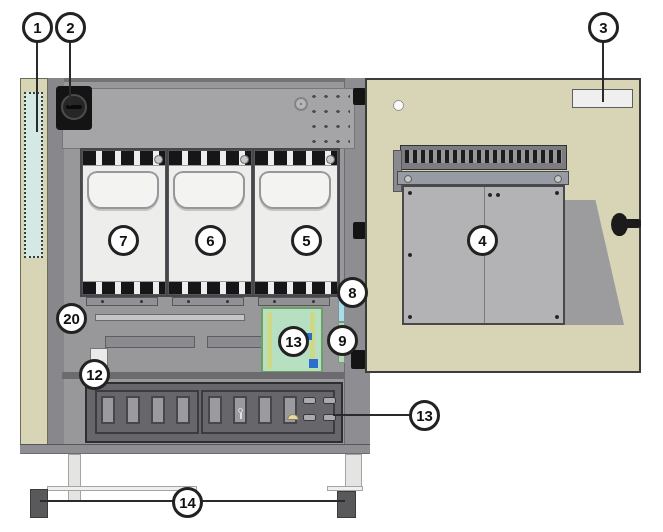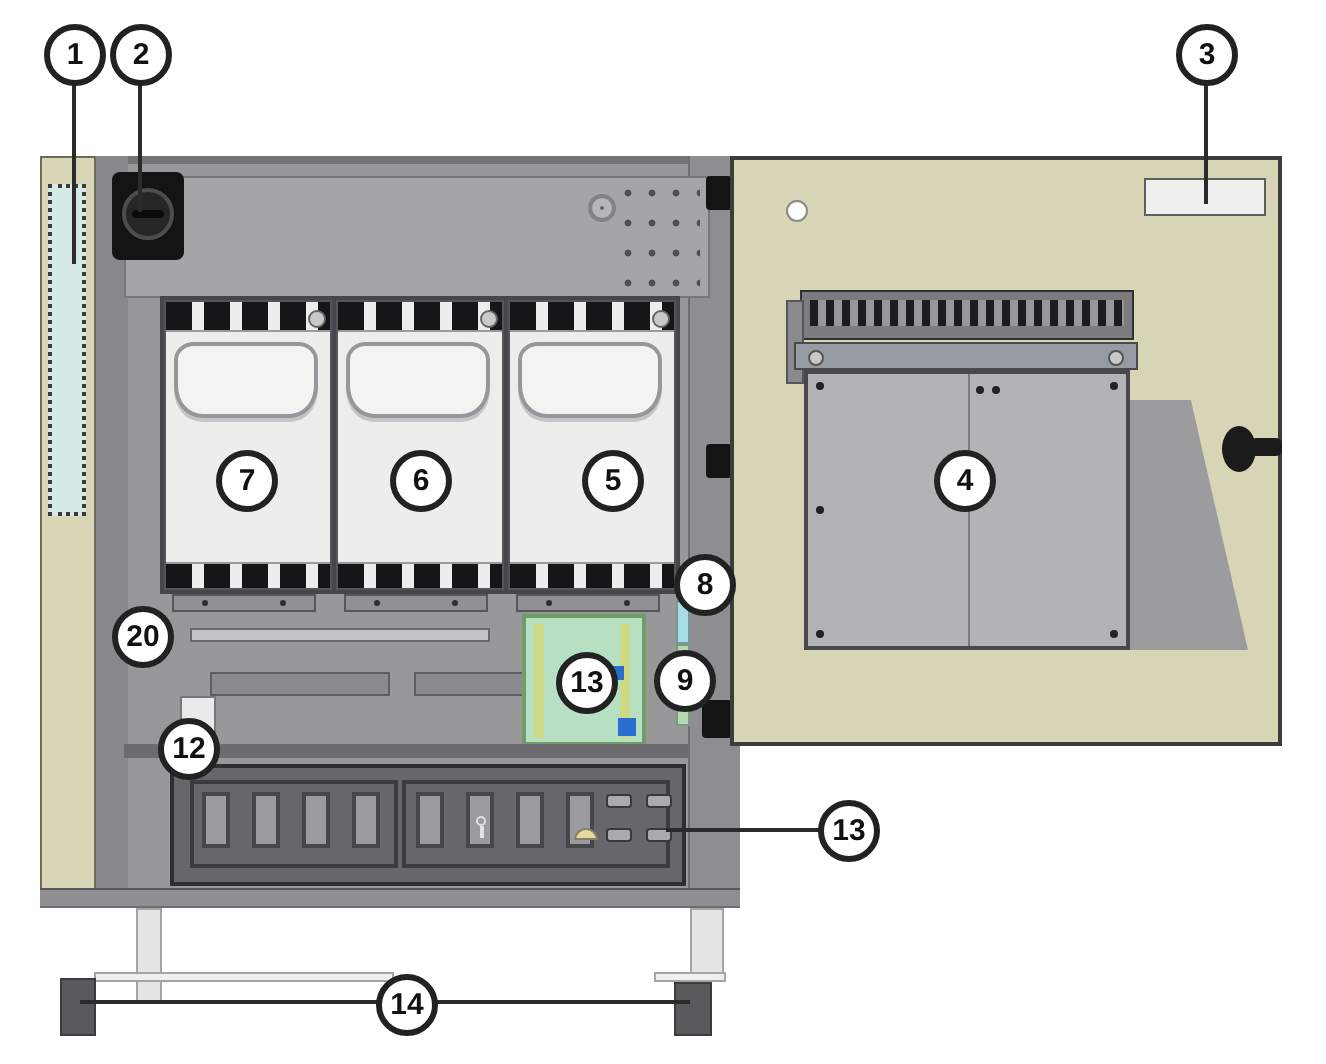--- a/index.html
+++ b/index.html
@@ -203,15 +203,15 @@
   <div class="callout" style="left:467px;top:225px;">4</div>
   <div class="callout" style="left:291px;top:225px;">5</div>
   <div class="callout" style="left:195px;top:225px;">6</div>
   <div class="callout" style="left:108px;top:225px;">7</div>
   <div class="callout" style="left:337px;top:277px;">8</div>
   <div class="callout" style="left:327px;top:325px;">9</div>
   <div class="callout" style="left:278px;top:326px;">13</div>
   <div class="callout" style="left:56px;top:303px;">20</div>
   <div class="callout" style="left:79px;top:359px;">12</div>
   <div class="callout" style="left:409px;top:400px;">13</div>
-  <div class="callout" style="left:188px;top:487px;">14</div>
+  <div class="callout" style="left:172px;top:487px;">14</div>
 
 </div>
 
 </body></html>

